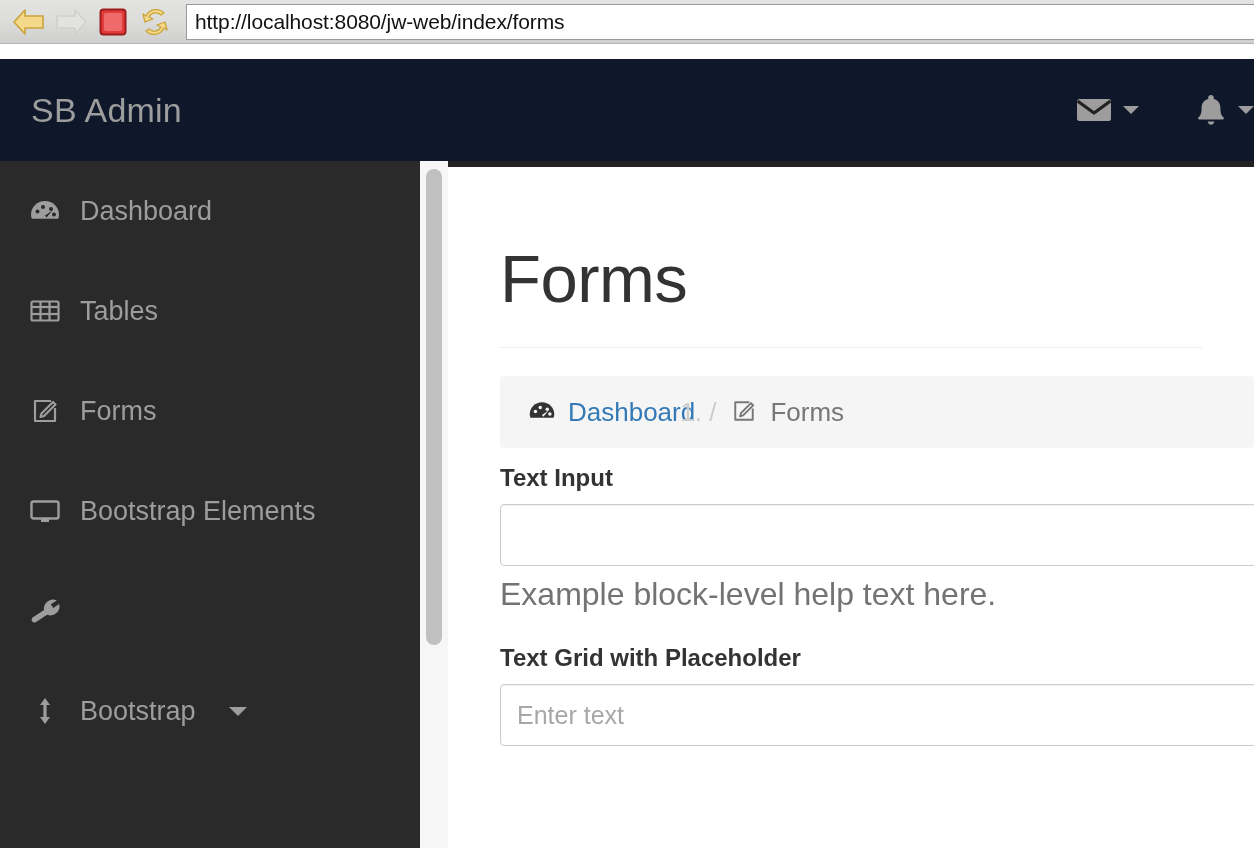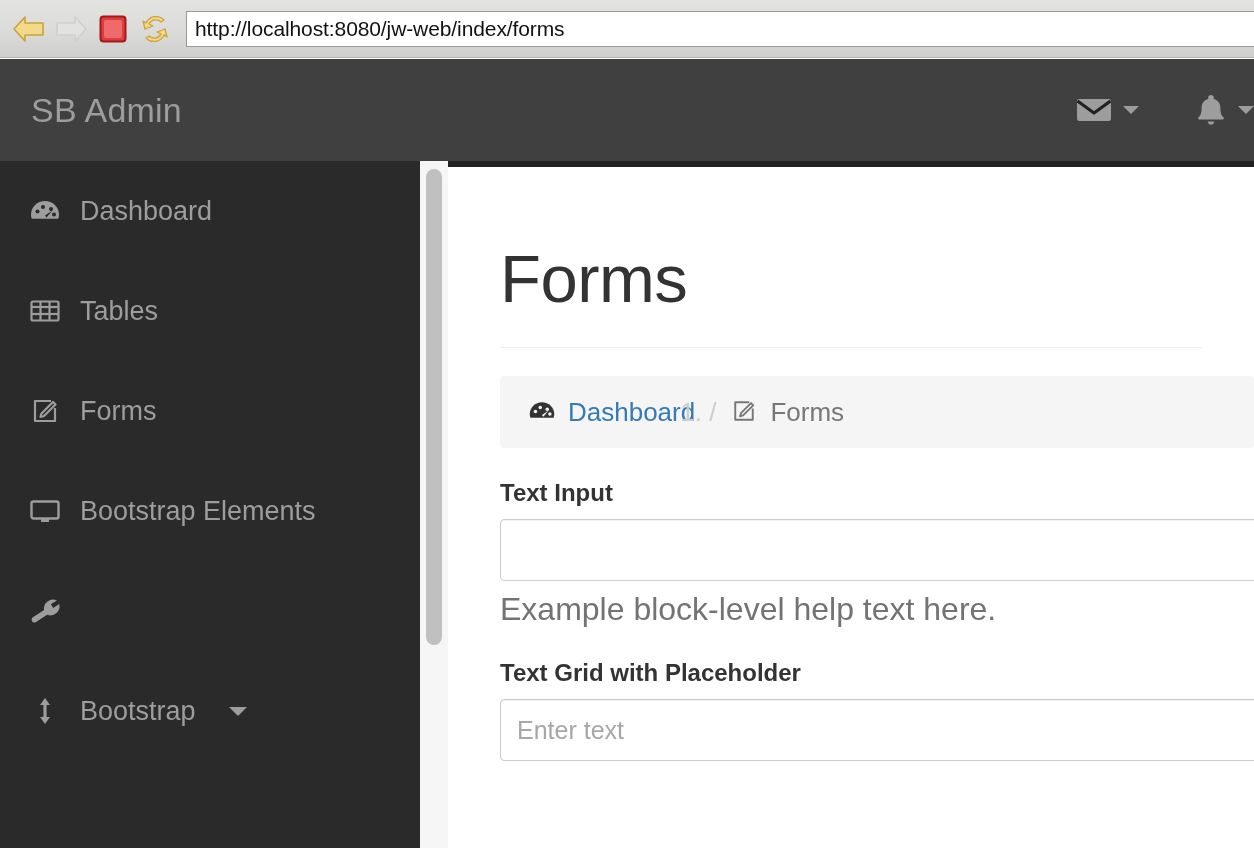--- a/index.html
+++ b/index.html
@@ -8,21 +8,21 @@
     margin: 0; padding: 0;
     width: 1254px; height: 848px;
     overflow: hidden;
     background: #ffffff;
     font-family: "Liberation Sans", sans-serif;
   }
 
   
   .browser-toolbar {
     position: absolute; left: 0; top: 0;
-    width: 1254px; height: 58px;
+    width: 1254px; height: 44px;
     background: linear-gradient(to bottom, #e3e3e1 0%, #dcdcda 50%, #cfcfcd 100%);
     border-bottom: 1px solid #b4b4b2;
     display: flex; align-items: center;
     padding: 0 0 0 8px;
   }
   .nav-btn {
     width: 42px; height: 42px;
     display: flex; align-items: center; justify-content: center;
     flex: 0 0 auto;
   }
@@ -40,21 +40,21 @@
     font-family: "Liberation Sans", sans-serif;
     letter-spacing: -0.1px;
     overflow: hidden;
     white-space: nowrap;
   }
 
   
   .app-header {
     position: absolute; left: 0; top: 59px;
     width: 1254px; height: 102px;
-    background: #404040;
+    background: #0f172a;
     display: flex; align-items: center;
     z-index: 5;
   }
   .brand {
     margin-left: 31px;
     color: #9d9d9d;
     font-size: 34px;
     font-weight: 400;
     letter-spacing: 0.2px;
     line-height: 1;
@@ -363,21 +363,21 @@
       <span>
         <svg width="28" height="28" viewBox="0 0 32 32" style="vertical-align:-4px">
           <path d="M22 6 L6 6 L6 26 L26 26 L26 13" fill="none" stroke="#777777" stroke-width="2.2" stroke-linejoin="round"></path>
           <path d="M15 21 L11.5 22 L12.5 18.5 L24 7 L26.5 9.5 Z" fill="none" stroke="#777777" stroke-width="2.2" stroke-linejoin="round"></path>
         </svg>
       </span>
       <span>Forms</span>
     </li>
   </ol>
 
-  <div class="form-group" style="margin-top:31px;">
+  <div class="form-group" style="margin-top:16px;">
     <label class="form-label">Text Input</label>
     <input class="form-control" type="text" style="margin-top: 12px;" placeholder="">
     <p class="help-block">Example block-level help text here.</p>
   </div>
 
   <div class="form-group" style="margin-top:34px;">
     <label class="form-label">Text Grid with Placeholder</label>
     <input class="form-control" type="text" style="margin-top: 12px;" placeholder="Enter text">
   </div>
 </main>

